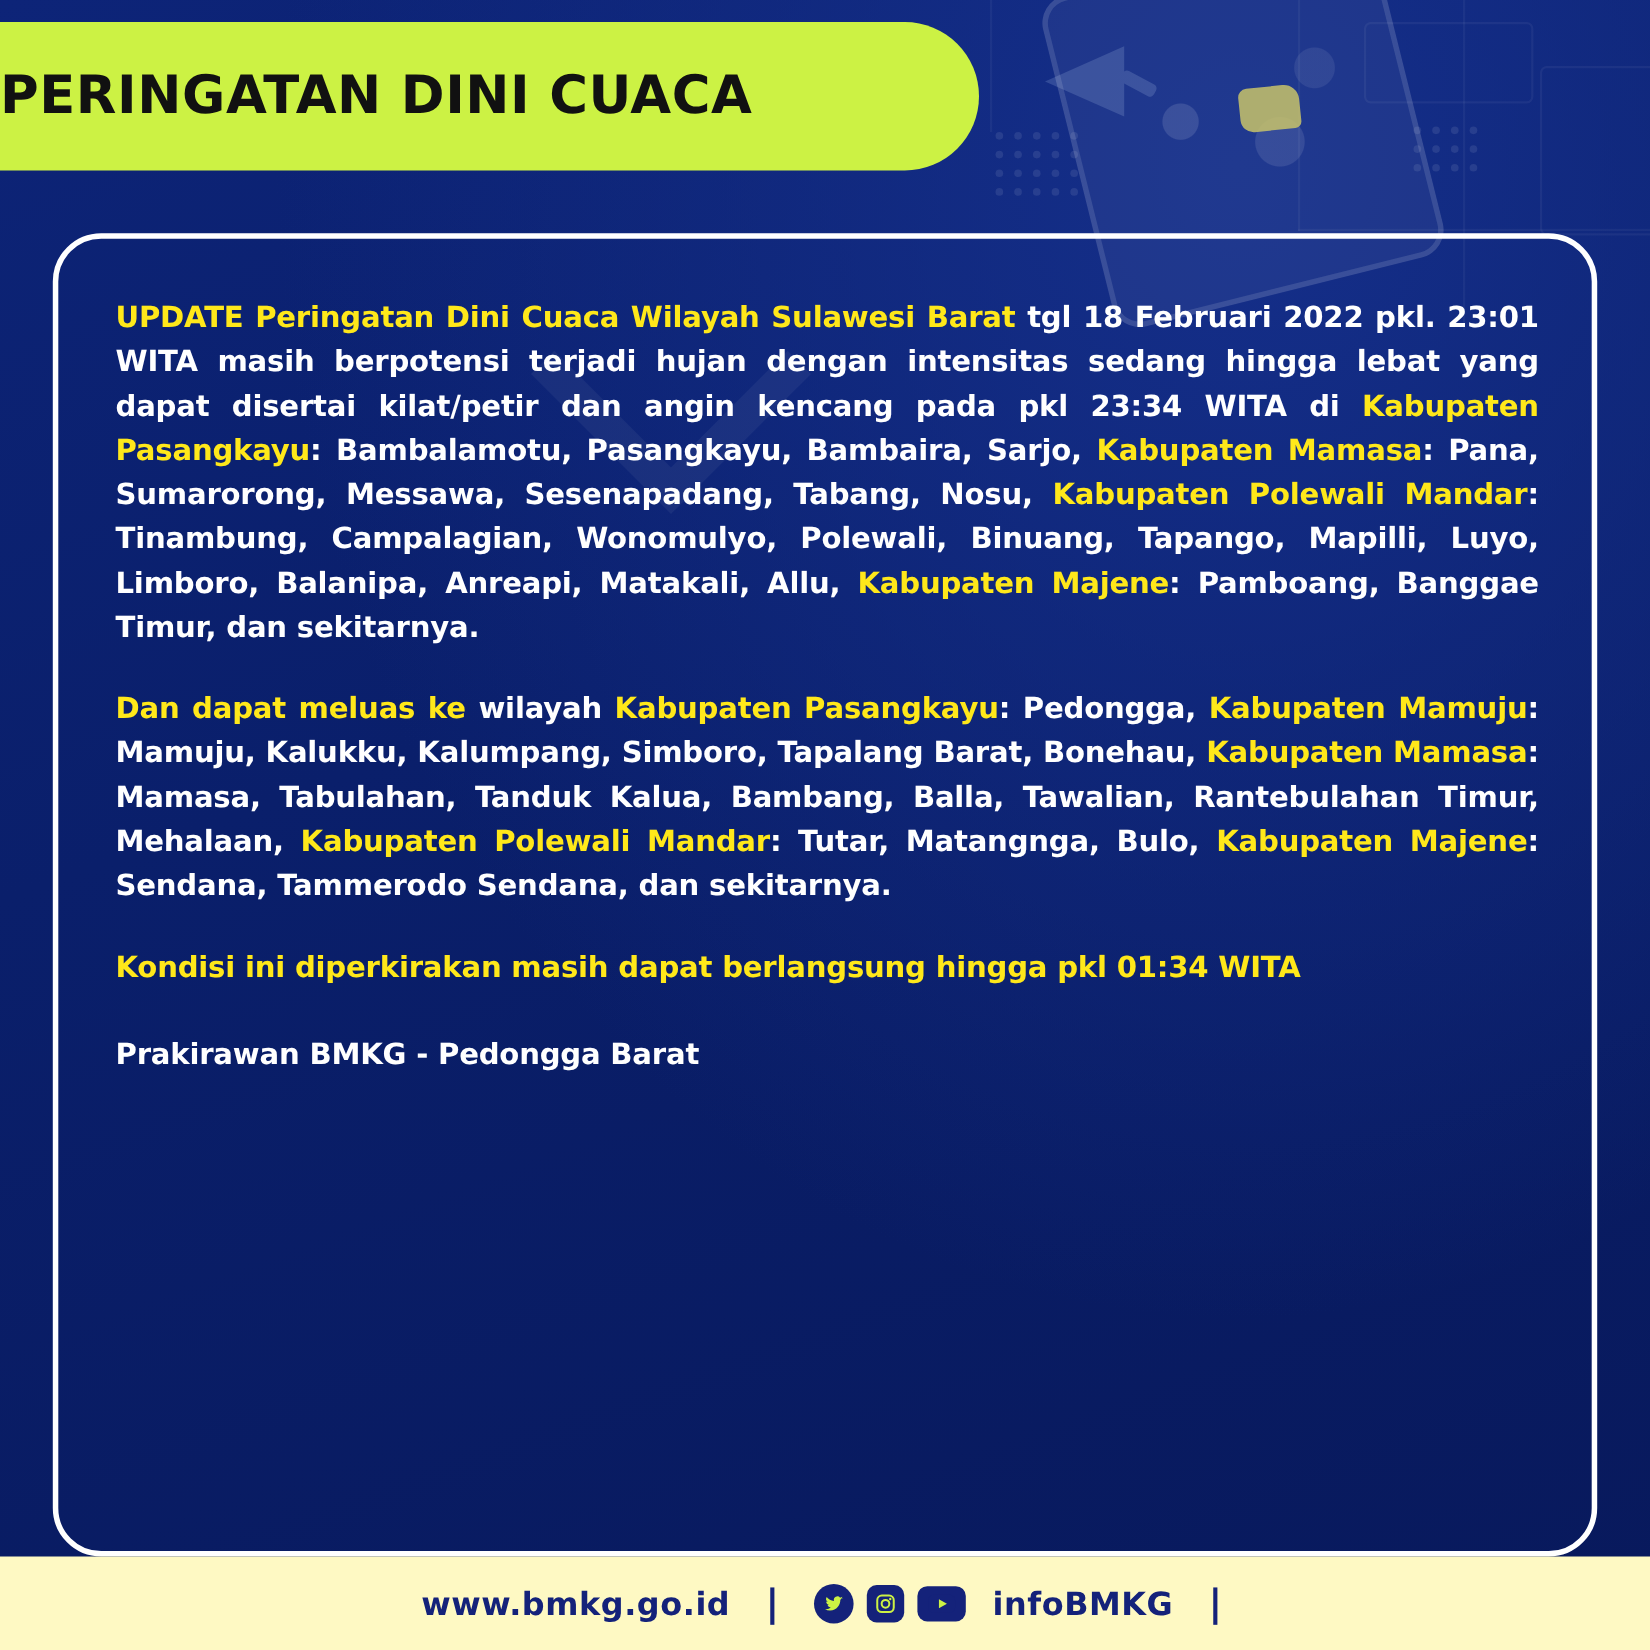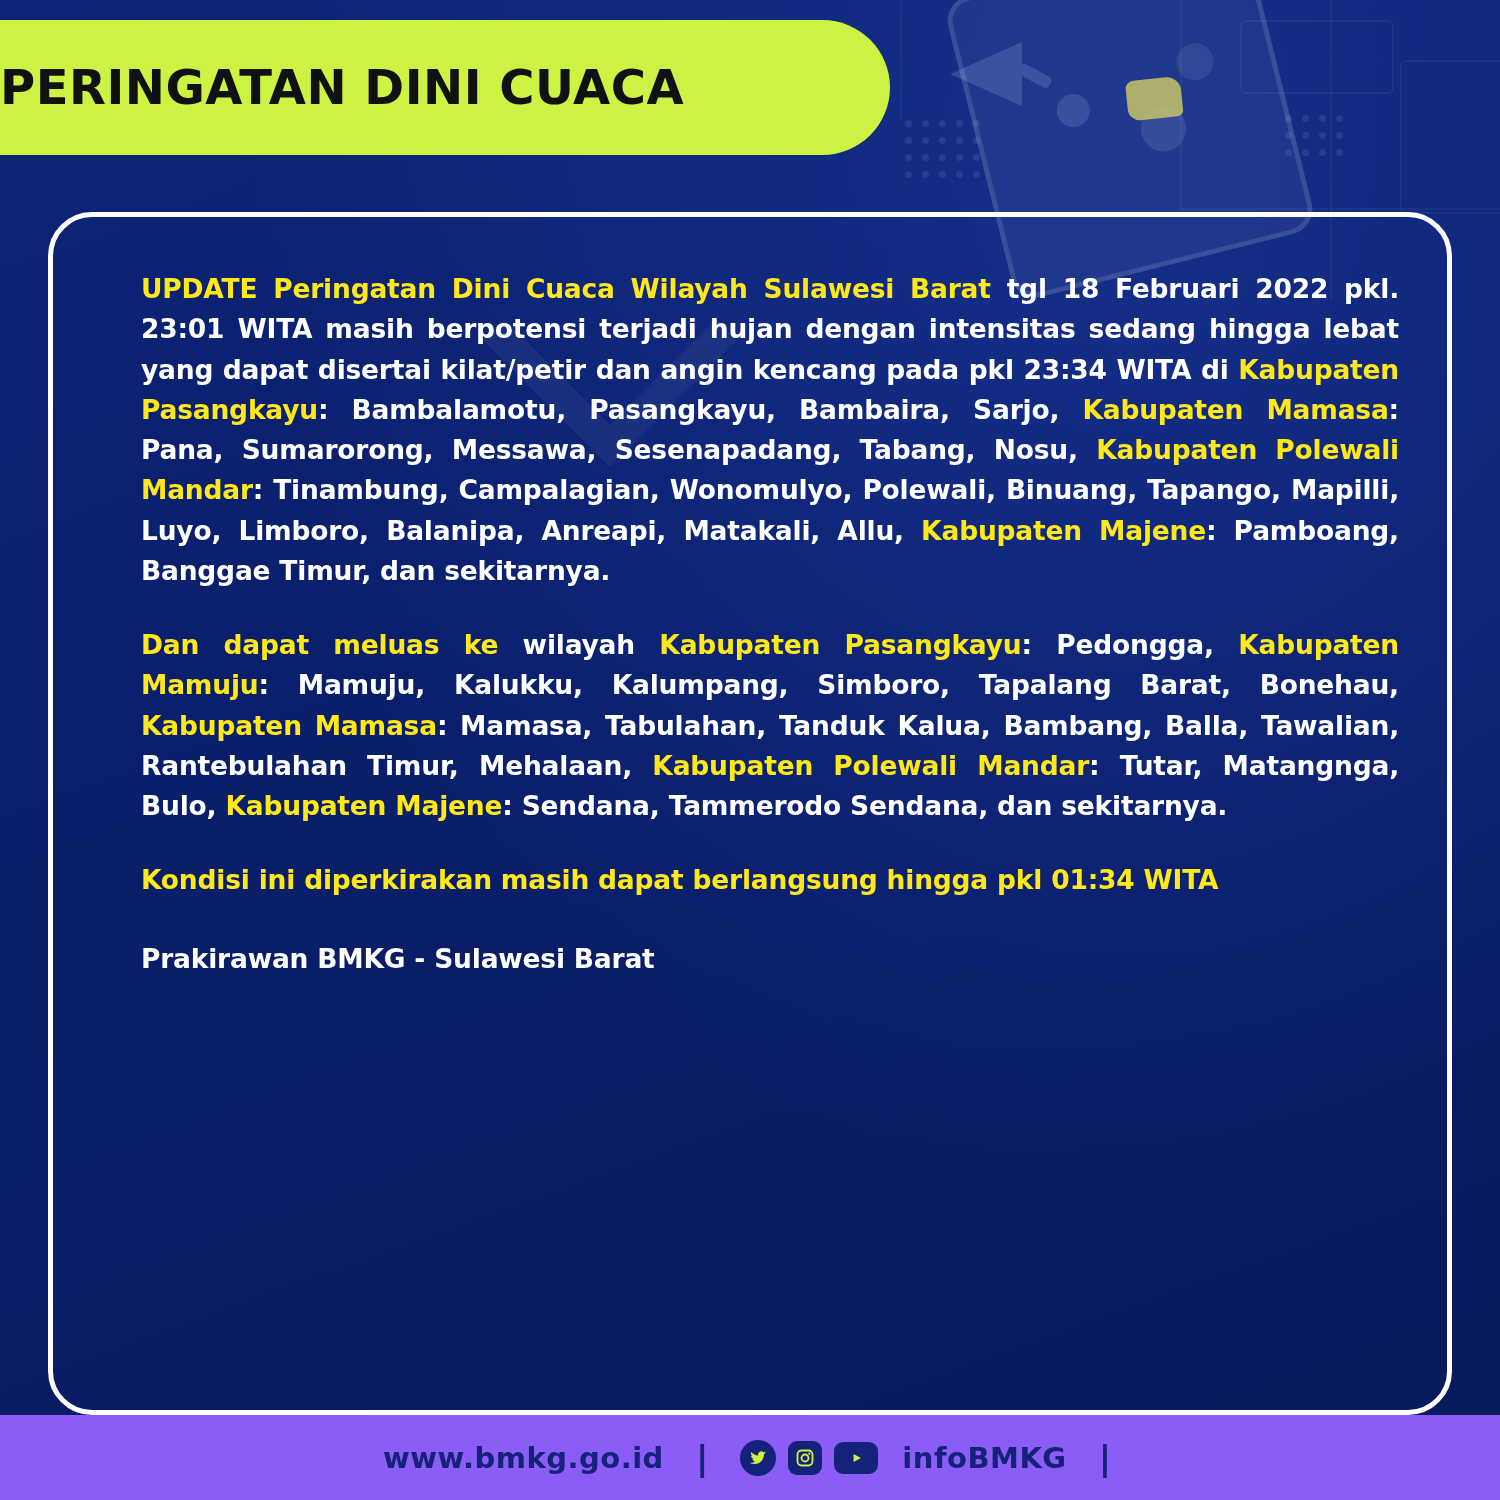--- a/index.html
+++ b/index.html
@@ -159,21 +159,20 @@
   .card {
     position: absolute;
     left: 48px;
     top: 212px;
     width: 1404px;
     height: 1203px;
     border: 5px solid #ffffff;
     border-radius: 44px;
     box-sizing: border-box;
     z-index: 4;
-    padding-left: 36px;
   }
   .card-inner {
     padding: 52px 48px 0 52px;
   }
   .body-text {
     color: #ffffff;
     font-family: "DejaVu Sans", sans-serif;
     font-weight: bold;
     font-size: 26.5px;
     line-height: 1.52;
@@ -185,21 +184,21 @@
   .para.last { margin-bottom: 0; }
   .sign { margin-top: 38px; }
 
   
   .footer {
     position: absolute;
     left: 0;
     bottom: 0;
     width: 1500px;
     height: 85px;
-    background: #8b5cf6;
+    background: #fef9c3;
     display: flex;
     align-items: center;
     justify-content: center;
     gap: 26px;
     z-index: 6;
   }
   .footer-text {
     font-family: "DejaVu Sans", sans-serif;
     font-weight: bold;
     font-size: 29px;
@@ -318,21 +317,21 @@
     <p class="body-text para">
       <span class="hl">UPDATE Peringatan Dini Cuaca Wilayah Sulawesi Barat</span><span> tgl 18 Februari 2022 pkl. 23:01 WITA masih berpotensi terjadi hujan dengan intensitas sedang hingga lebat yang dapat disertai kilat/petir dan angin kencang pada pkl 23:34 WITA di </span><span class="hl">Kabupaten Pasangkayu</span><span>: Bambalamotu, Pasangkayu, Bambaira, Sarjo, </span><span class="hl">Kabupaten Mamasa</span><span>: Pana, Sumarorong, Messawa, Sesenapadang, Tabang, Nosu, </span><span class="hl">Kabupaten Polewali Mandar</span><span>: Tinambung, Campalagian, Wonomulyo, Polewali, Binuang, Tapango, Mapilli, Luyo, Limboro, Balanipa, Anreapi, Matakali, Allu, </span><span class="hl">Kabupaten Majene</span><span>: Pamboang, Banggae Timur, dan sekitarnya.</span>
     </p>
 
     <p class="body-text para">
       <span class="hl">Dan dapat meluas ke</span><span> wilayah </span><span class="hl">Kabupaten Pasangkayu</span><span>: Pedongga, </span><span class="hl">Kabupaten Mamuju</span><span>: Mamuju, Kalukku, Kalumpang, Simboro, Tapalang Barat, Bonehau, </span><span class="hl">Kabupaten Mamasa</span><span>: Mamasa, Tabulahan, Tanduk Kalua, Bambang, Balla, Tawalian, Rantebulahan Timur, Mehalaan, </span><span class="hl">Kabupaten Polewali Mandar</span><span>: Tutar, Matangnga, Bulo, </span><span class="hl">Kabupaten Majene</span><span>: Sendana, Tammerodo Sendana, dan sekitarnya.</span>
     </p>
 
     <p class="body-text para hl">Kondisi ini diperkirakan masih dapat berlangsung hingga pkl 01:34 WITA</p>
 
-    <p class="body-text para last sign">Prakirawan BMKG - Sulawesi Barat</p>
+    <p class="body-text para last sign">Prakirawan BMKG - Pedongga Barat</p>
   </div>
 </div>
 
 <div class="footer">
   <span class="footer-text">www.bmkg.go.id</span>
   <span class="sep">|</span>
   <div class="footer-group">
     <div class="social">
       <span class="circle-icon">
         <svg width="20" height="20" viewBox="0 0 24 24" aria-hidden="true">

